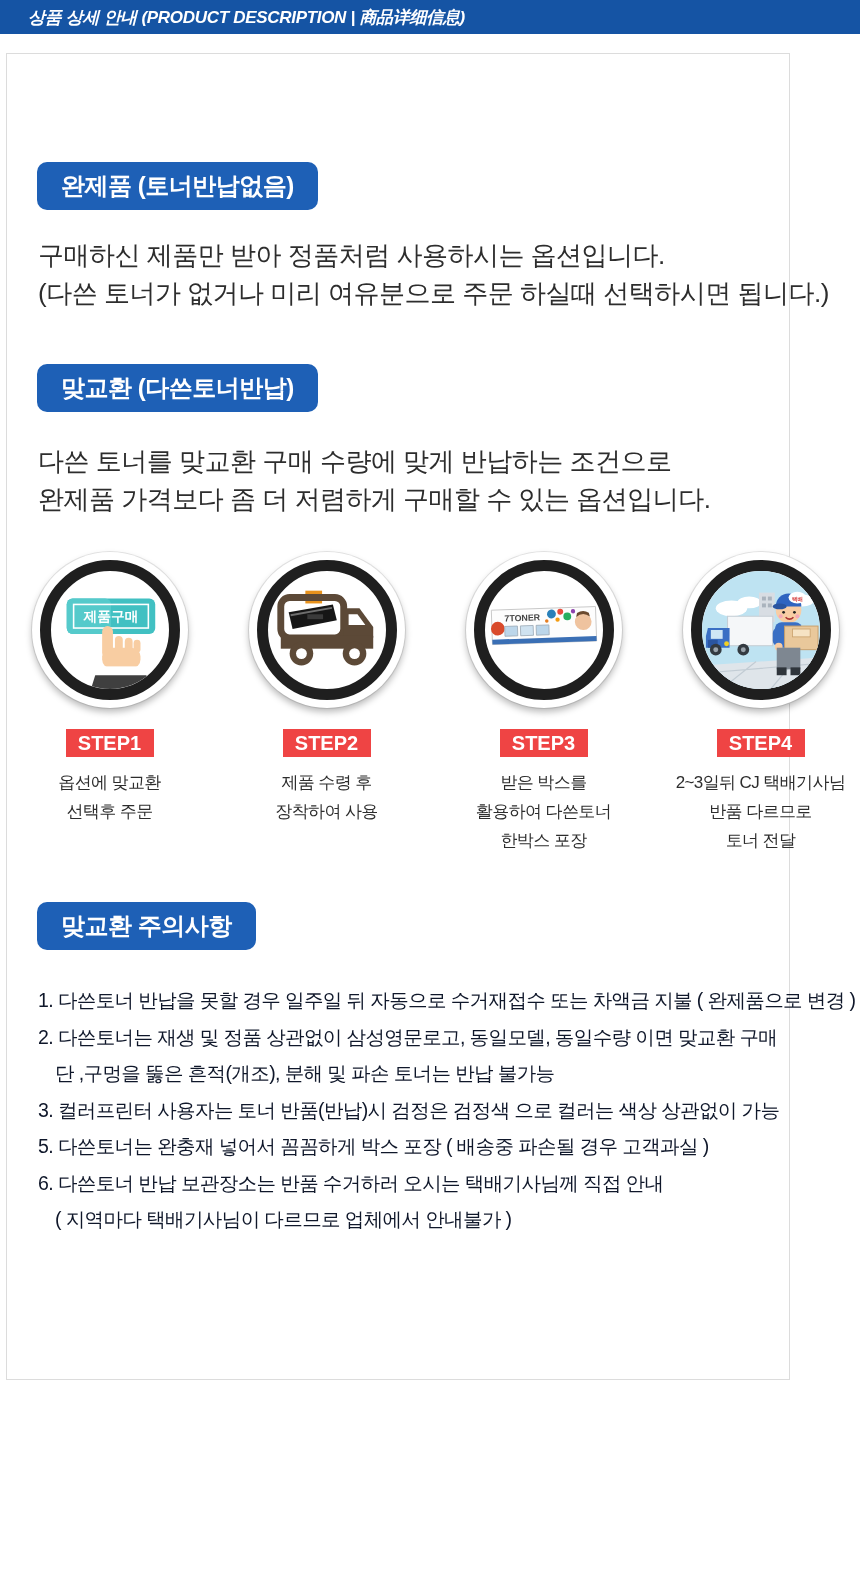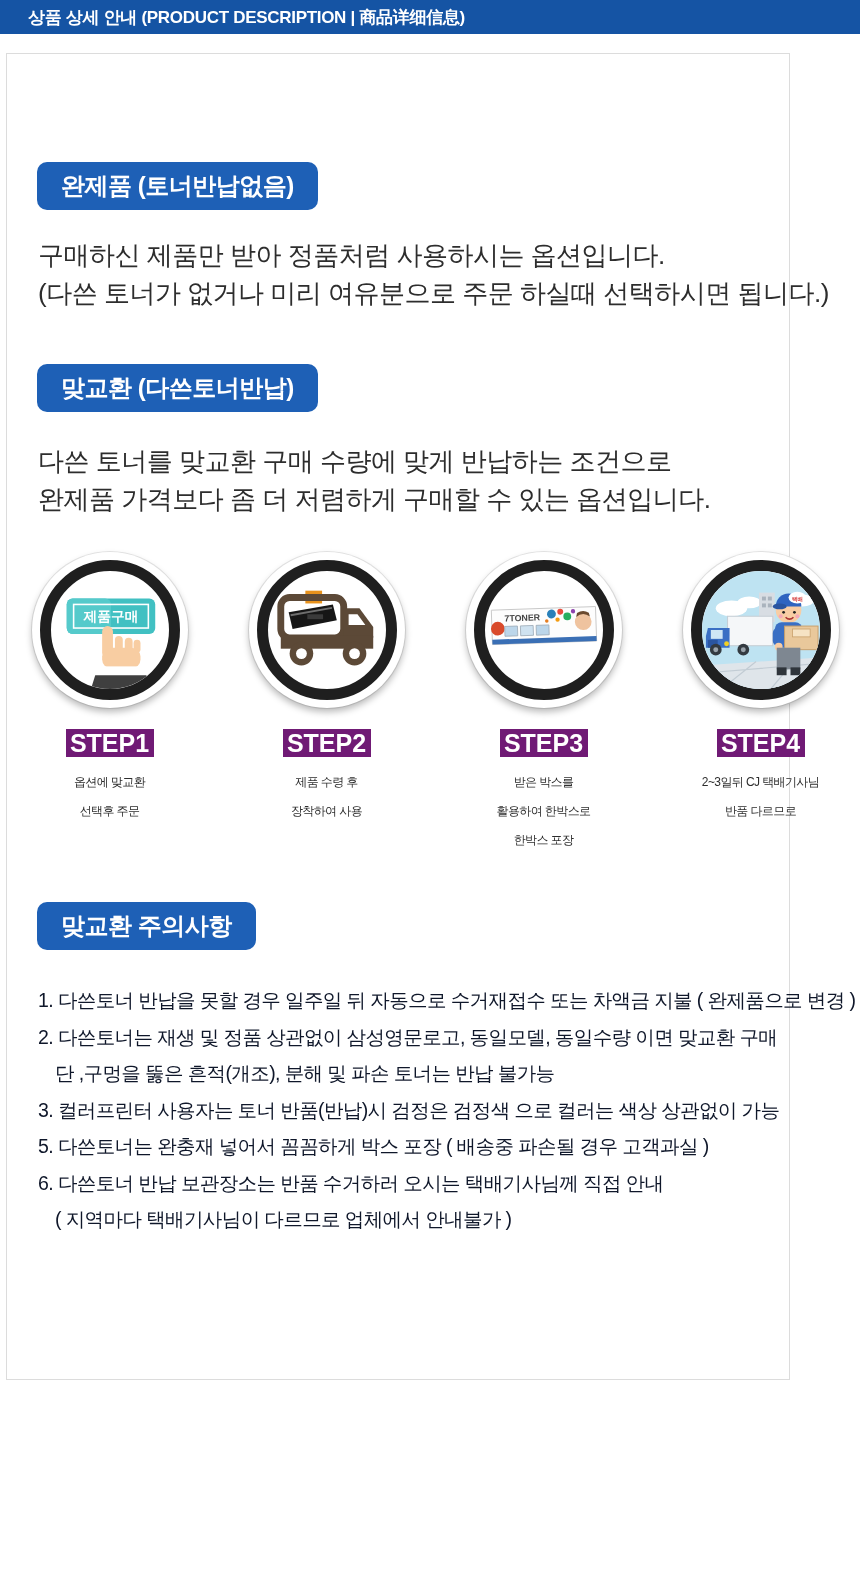--- a/index.html
+++ b/index.html
@@ -4,21 +4,21 @@
 <style>
   * { margin:0; padding:0; box-sizing:border-box; }
   html,body { width:860px; height:1595px; background:#ffffff;
               font-family:"Liberation Sans","DejaVu Sans",sans-serif; }
   .stage { position:relative; width:860px; height:1595px; background:#fff; overflow:hidden; }
 
   
   .header-bar { position:absolute; left:0; top:0; width:860px; height:34px;
                 background:#1554A4; display:flex; align-items:center; }
   .header-bar .title { color:#fff; font-size:17px; font-weight:700; padding-left:28px;
-                       letter-spacing:-0.3px; white-space:nowrap; }
+                       letter-spacing:-0.3px; white-space:nowrap;font-style:italic; }
 
   
   .content-box { position:absolute; left:6px; top:53px; width:784px; height:1327px;
                  background:#fff; border:1px solid #dcdcdc; }
 
   .blue-badge { position:absolute; left:30px; height:48px; line-height:48px;
                 background:#1E60B6; color:#fff; font-size:24px; font-weight:700;
                 padding:0 24px; border-radius:10px; letter-spacing:-0.5px; white-space:nowrap; }
   .badge-1 { top:108px; }
   .badge-2 { top:310px; }
@@ -33,24 +33,24 @@
   .steps-row { position:absolute; left:0; top:498px; width:856px; display:flex;gap:12px; }
   .step-col { width:25%; display:flex; flex-direction:column; align-items:center; }
   .step-circle { width:156px; height:156px; border-radius:50%; background:#fff;
                  box-shadow:0 4px 7px rgba(0,0,0,0.28), 0 0 0 1px #e8e8e8;
                  display:flex; align-items:center; justify-content:center; }
   .circle-inner { width:140px; height:140px; border-radius:50%; border:11px solid #1f1f1f;
                   background:#fff; overflow:hidden; display:flex; align-items:center;
                   justify-content:center; }
   .circle-inner svg { width:118px; height:118px; display:block; }
   .circle-inner.full svg { width:140px; height:140px; }
-  .step-badge { margin-top:21px; width:88px; height:28px; background:#701a75; color:#fff;
-                font-size:25px; font-weight:700; display:flex; align-items:center;
+  .step-badge { margin-top:21px; width:88px; height:28px; background:#ef4444; color:#fff;
+                font-size:20px; font-weight:700; display:flex; align-items:center;
                 justify-content:center; letter-spacing:0; }
-  .step-caption { margin-top:11px; text-align:center; color:#2d2d2d; font-size:12px;
+  .step-caption { margin-top:11px; text-align:center; color:#2d2d2d; font-size:17px;
                   line-height:29px; letter-spacing:-0.6px; white-space:nowrap; }
 
   
   .notices { position:absolute; left:31px; top:928px; color:#0f172a; font-size:19.5px;
              line-height:36.5px; letter-spacing:-0.6px; }
   .notice-line { white-space:nowrap; }
   .notice-line.indent { padding-left:17px; }
 </style>
 </head>
 <body>
@@ -152,21 +152,21 @@
                 <rect x="20" y="55" width="13" height="10" fill="#bcd6ea" stroke="#9aa8b5" stroke-width="0.8"></rect>
                 <rect x="36" y="55" width="13" height="10" fill="#cfe2f0" stroke="#9aa8b5" stroke-width="0.8"></rect>
                 <rect x="52" y="55" width="13" height="10" fill="#bcd6ea" stroke="#9aa8b5" stroke-width="0.8"></rect>
               </g>
             </svg>
           </div>
         </div>
         <div class="step-badge">STEP3</div>
         <div class="step-caption">
           <div>받은 박스를</div>
-          <div>활용하여 한박스로</div>
+          <div>활용하여 다쓴토너</div>
           <div>한박스 포장</div>
         </div>
       </div>
 
       <div class="step-col">
         <div class="step-circle">
           <div class="circle-inner full">
             <svg viewBox="0 0 120 120" xmlns="http://www.w3.org/2000/svg">
               <rect x="0" y="0" width="120" height="120" fill="#BEE3F2"></rect>
               <ellipse cx="30" cy="38" rx="16" ry="8" fill="#ffffff"></ellipse>
@@ -206,20 +206,21 @@
               <rect x="76" y="78" width="24" height="22" fill="#7E8791"></rect>
               <rect x="76" y="98" width="10" height="8" fill="#2f353b"></rect>
               <rect x="90" y="98" width="10" height="8" fill="#2f353b"></rect>
             </svg>
           </div>
         </div>
         <div class="step-badge">STEP4</div>
         <div class="step-caption">
           <div>2~3일뒤 CJ 택배기사님</div>
           <div>반품 다르므로</div>
+          <div>토너 전달</div>
         </div>
       </div>
     </div>
 
     <div class="blue-badge badge-3">맞교환 주의사항</div>
     <div class="notices">
       <div class="notice-line">1. 다쓴토너 반납을 못할 경우 일주일 뒤 자동으로 수거재접수 또는 차액금 지불 ( 완제품으로 변경 )</div>
       <div class="notice-line">2. 다쓴토너는 재생 및 정품 상관없이 삼성영문로고, 동일모델, 동일수량 이면 맞교환 구매</div>
       <div class="notice-line indent">단 ,구멍을 뚫은 흔적(개조), 분해 및 파손 토너는 반납 불가능</div>
       <div class="notice-line">3. 컬러프린터 사용자는 토너 반품(반납)시 검정은 검정색 으로 컬러는 색상 상관없이 가능</div>

